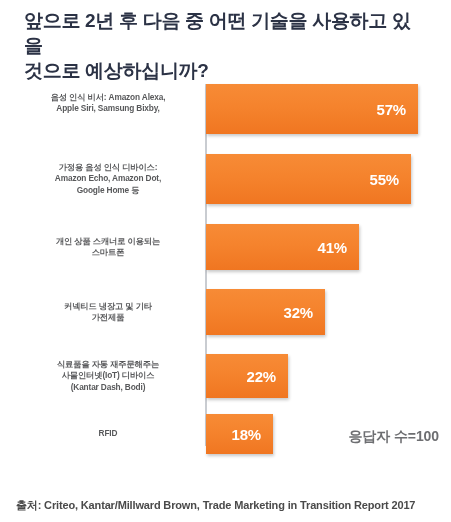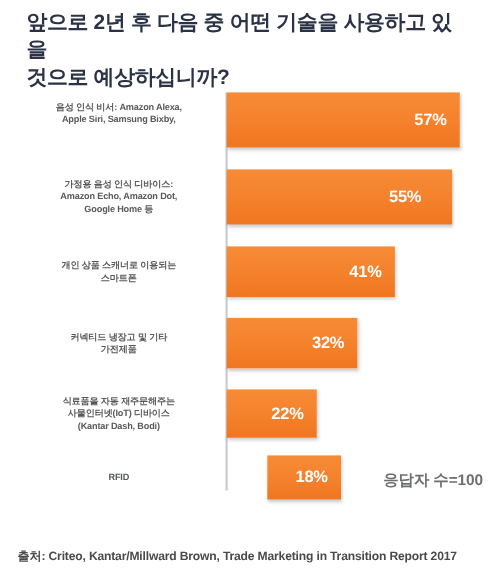--- a/index.html
+++ b/index.html
@@ -144,21 +144,21 @@
           </div>
         </div>
         <div class="bar-row" style="top: 76px; height: 50px;">
           <div class="bar-label" style="top: 8px;">
             <div>가정용 음성 인식 디바이스:</div>
             <div>Amazon Echo, Amazon Dot,</div>
             <div>Google Home 등</div>
           </div>
           <div class="bar-track" style="width: 205px;">
             <div class="bar" style="width: 205px;"></div>
-            <div class="bar-value" style="right: 28px;">55%</div>
+            <div class="bar-value" style="right: 12px;">55%</div>
           </div>
         </div>
         <div class="bar-row" style="top: 146px; height: 46px;">
           <div class="bar-label" style="top: 12px;">
             <div>개인 상품 스캐너로 이용되는</div>
             <div>스마트폰</div>
           </div>
           <div class="bar-track" style="width: 153px;">
             <div class="bar" style="width: 153px;"></div>
             <div class="bar-value" style="right: 12px;">41%</div>
@@ -182,21 +182,21 @@
           </div>
           <div class="bar-track" style="width: 82px;">
             <div class="bar" style="width: 82px;"></div>
             <div class="bar-value" style="right: 12px;">22%</div>
           </div>
         </div>
         <div class="bar-row" style="top: 336px; height: 40px;">
           <div class="bar-label" style="top: 14px;">
             <div>RFID</div>
           </div>
-          <div class="bar-track" style="width: 67px; margin-left: 37px;">
+          <div class="bar-track" style="width: 67px;">
             <div class="bar" style="width: 67px;"></div>
             <div class="bar-value" style="right: 12px;">18%</div>
           </div>
         </div>
       </div>
   </div>
 
   <div id="respondents-note">응답자 수=100</div>
 
   <div id="source-line">출처: Criteo, Kantar/Millward Brown, Trade Marketing in Transition Report 2017</div>

